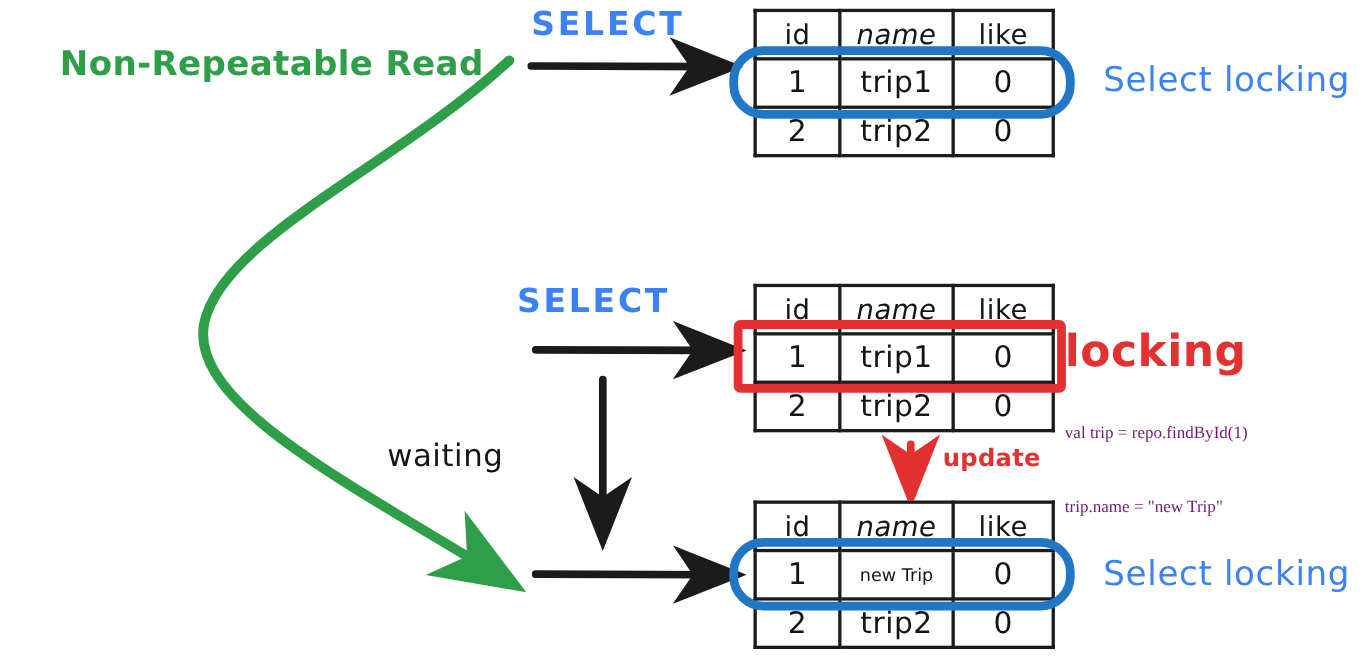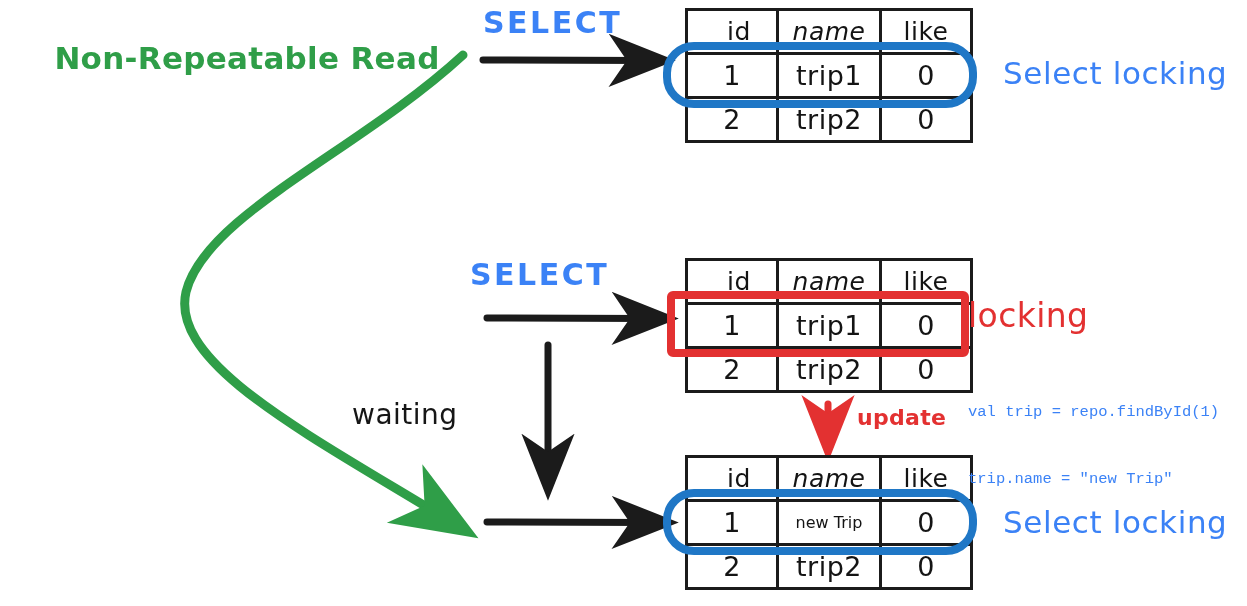--- a/index.html
+++ b/index.html
@@ -8,21 +8,21 @@
   .canvas{position:absolute;inset:0;}
   svg.layer{position:absolute;left:0;top:0;width:1247px;height:606px;overflow:visible;}
   svg.layer.back{z-index:1;}
   svg.layer.front{z-index:4;pointer-events:none;}
 
   
   .tbl{position:absolute;z-index:2;border-collapse:collapse;background:#fff;}
   .tbl td{border:3px solid #1b1b1b;text-align:center;vertical-align:middle;
           color:#141414;font-family:"DejaVu Sans","Liberation Sans",sans-serif;
           font-weight:400;letter-spacing:.5px;padding:0;}
-  .tbl .c-id{width:74px;padding-left:14px;}
+  .tbl .c-id{width:74px;}
   .tbl .c-name{width:100px;font-style:italic;}
   .tbl .c-like{width:88px;}
   .tbl tr{height:44px;}
   .hd td{font-size:25px;}
   .bd td{font-size:27px;}
   .bd td.small{font-size:16px;letter-spacing:0;text-align:center;}
 
   
   .hw{position:absolute;z-index:5;white-space:pre;line-height:1.12;
       font-family:"DejaVu Sans","Liberation Sans",sans-serif;}
@@ -33,24 +33,24 @@
 
   #nrr-label{left:10px;top:6px;font-size:31px;font-weight:700;
              letter-spacing:.3px;text-align:center;width:390px;}
   #nrr-label .l2{display:block;font-weight:600;font-size:31px;margin-top:2px;}
 
   #select-top{left:483px;top:6px;font-size:30px;font-weight:600;letter-spacing:2.5px;}
   #select-mid{left:470px;top:258px;font-size:30px;font-weight:600;letter-spacing:2.5px;}
 
   #select-locking-top{left:1003px;top:56px;font-size:31px;font-weight:500;letter-spacing:.6px;}
   #select-locking-bot{left:1003px;top:505px;font-size:31px;font-weight:500;letter-spacing:.6px;}
-  #locking-label{left:968px;top:298px;font-size:33px;font-weight:400;letter-spacing:.4px;}
+  #locking-label{left:968px;top:298px;font-size:40px;font-weight:700;letter-spacing:.4px;}
 
-  #code-block{left:968px;top:356px;font-size:15.5px;color:#3b82f6;line-height:1.45;
-              font-family:Liberation Mono, monospace;}
+  #code-block{left:968px;top:338px;font-size:15.5px;color:#701a75;line-height:1.45;
+              font-family:Liberation Serif, serif;}
 
   #update-label{left:857px;top:406px;font-size:22px;font-weight:600;letter-spacing:.3px;}
 
   #dirty-read{left:273px;top:348px;font-size:32px;font-weight:600;letter-spacing:.5px;}
   #dirty-read .ko{color:#e33131;}
   #waiting{left:352px;top:399px;font-size:28px;font-weight:500;letter-spacing:.5px;}
 </style>
 </head>
 <body>
 

